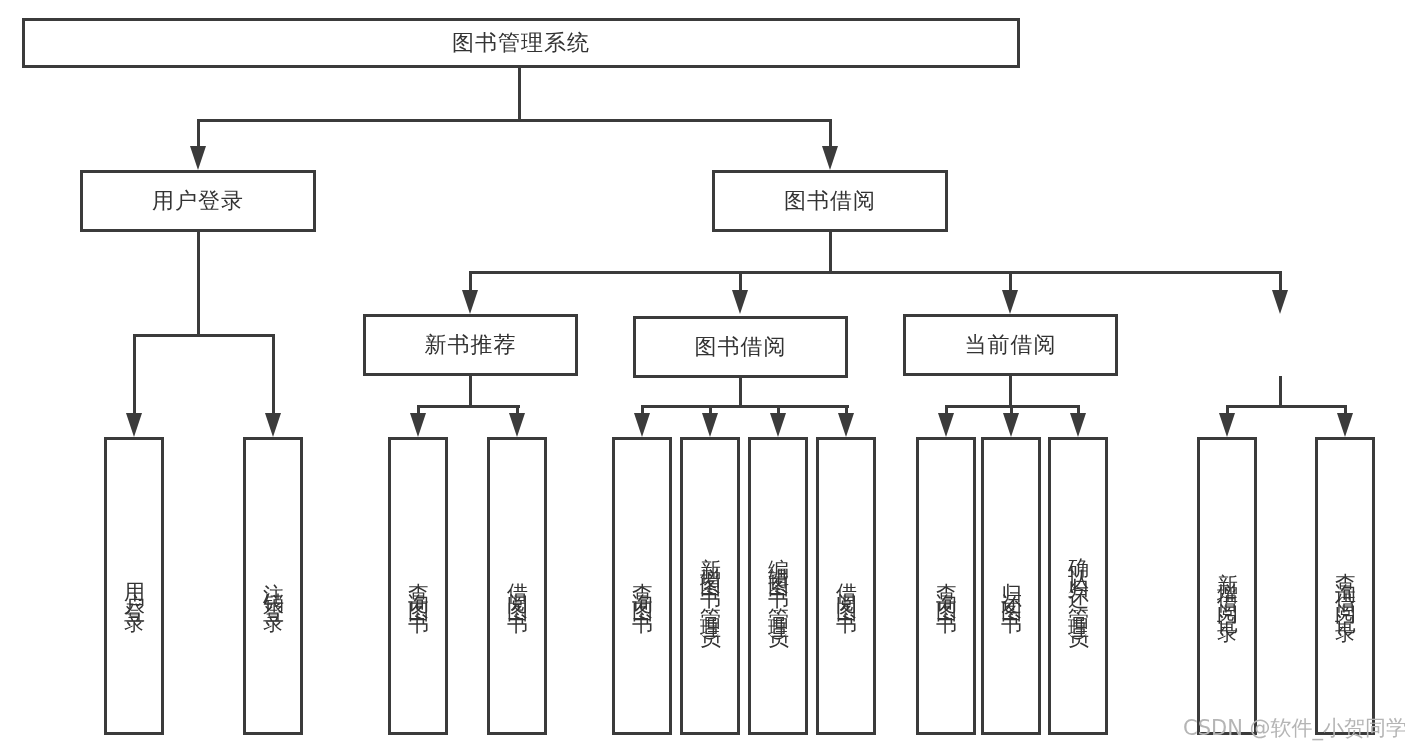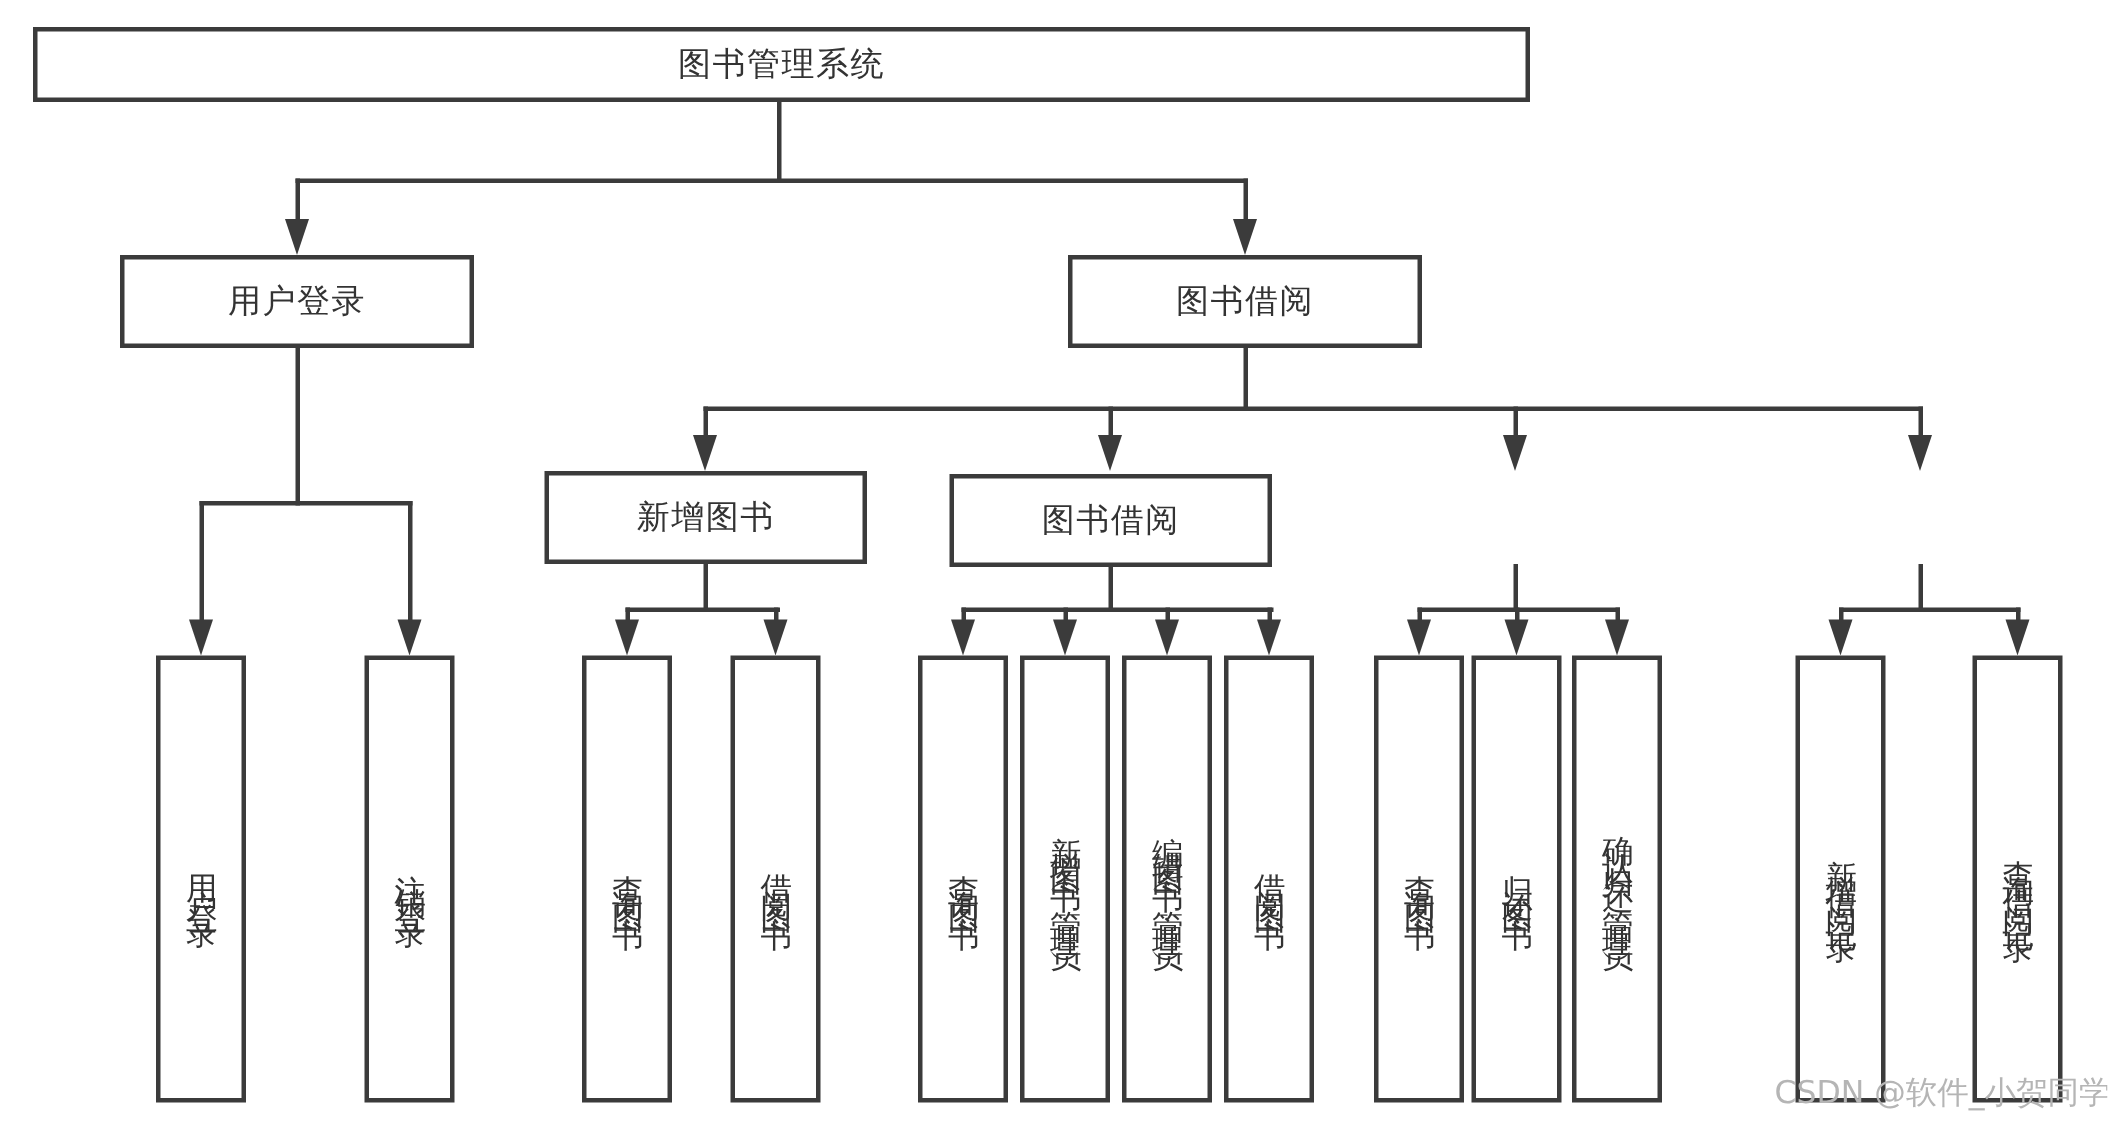--- a/index.html
+++ b/index.html
@@ -40,24 +40,27 @@
   </div>
 
   <div class="box h" style="left:80px;top:170px;width:236px;height:62px">
     <span>用户登录</span>
   </div>
   <div class="box h" style="left:712px;top:170px;width:236px;height:62px">
     <span>图书借阅</span>
   </div>
 
   <div class="box h" style="left:363px;top:314px;width:215px;height:62px">
-    <span>新增图书</span>
+    <span>新书推荐</span>
   </div>
   <div class="box h" style="left:633px;top:316px;width:215px;height:62px">
     <span>图书借阅</span>
+  </div>
+  <div class="box h" style="left:903px;top:314px;width:215px;height:62px">
+    <span>当前借阅</span>
   </div>
 
   <div class="box v" style="left:104px;top:437px;width:60px;height:298px">
     <span>用户登录</span>
   </div>
   <div class="box v" style="left:243px;top:437px;width:60px;height:298px">
     <span>注销登录</span>
   </div>
 
   <div class="box v" style="left:388px;top:437px;width:60px;height:298px">

